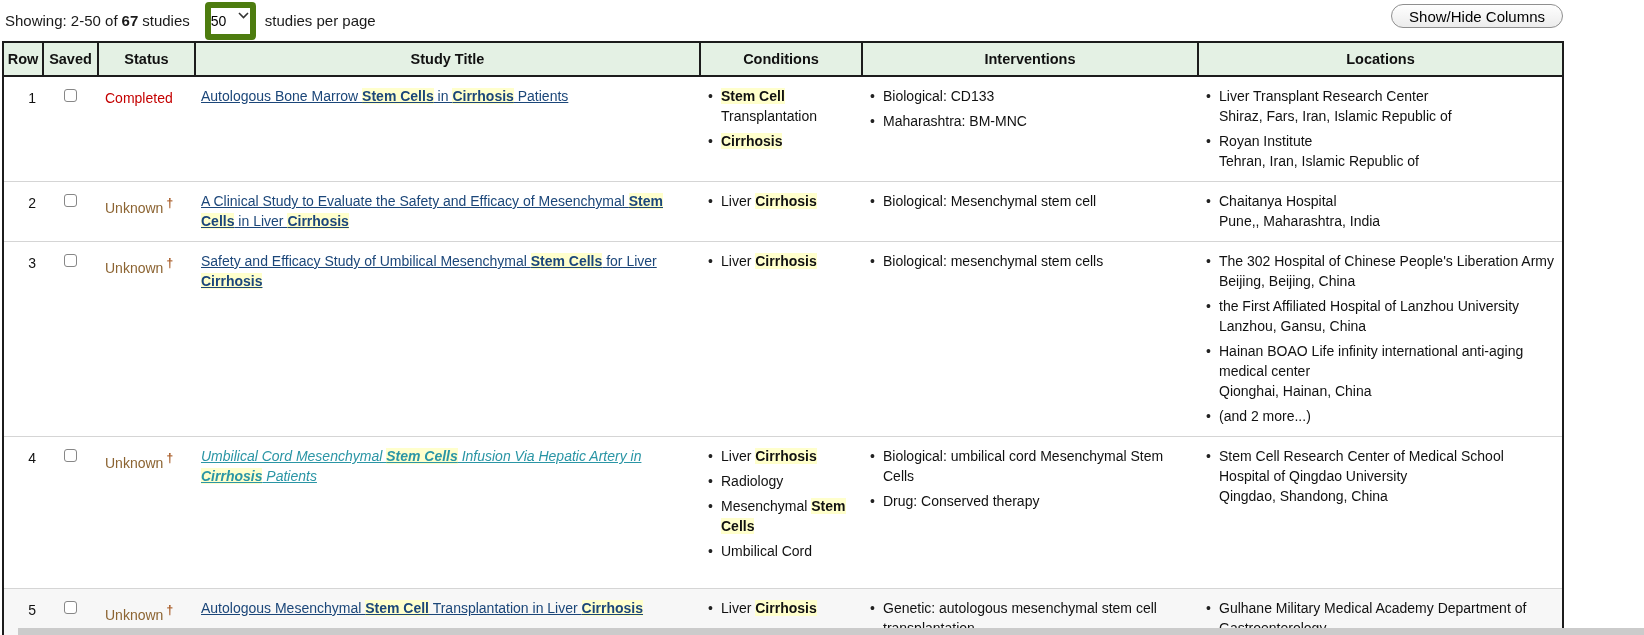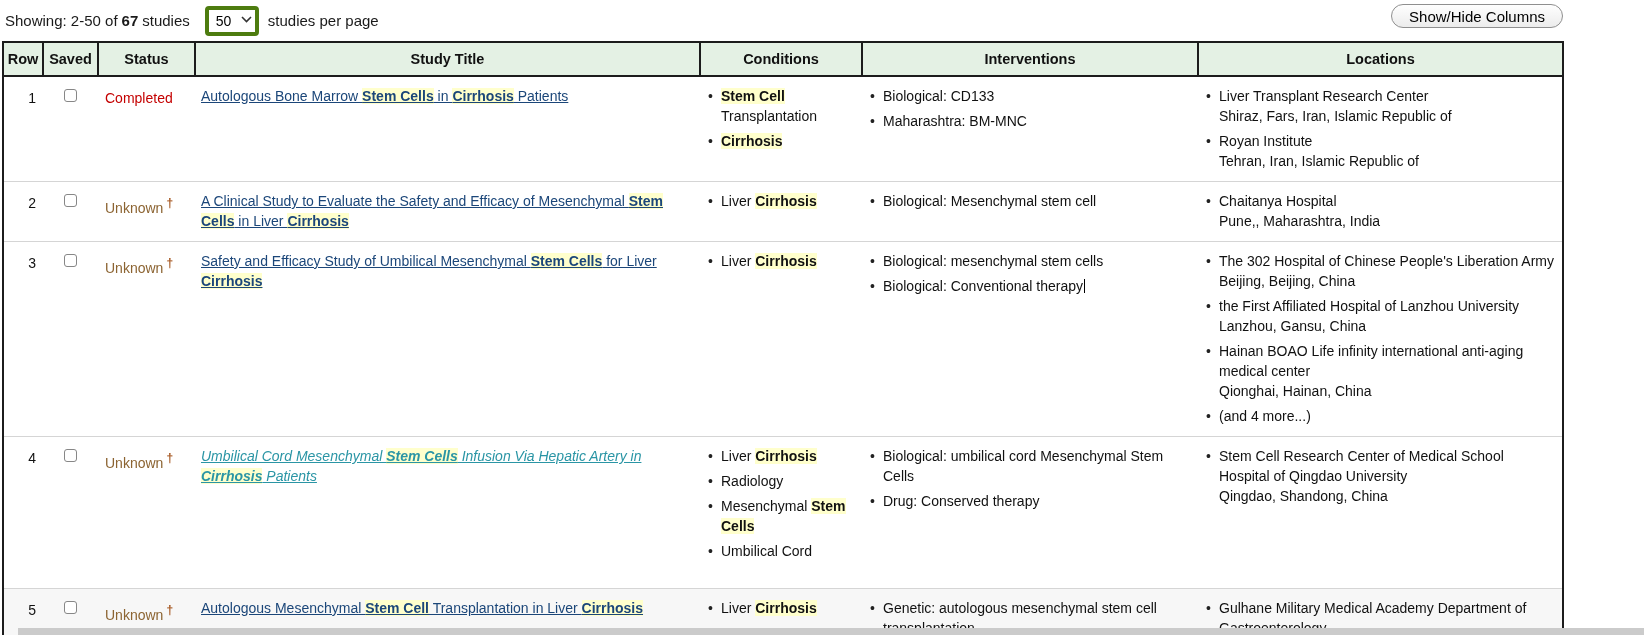--- a/index.html
+++ b/index.html
@@ -8,22 +8,22 @@
     width:1644px;height:635px;position:relative;overflow:hidden;
     background:#fff;color:#111;
     font-family:"Liberation Sans",sans-serif;font-size:14px;
   }
   
   .toolbar{display:flex;align-items:center;height:41px;padding-left:5px;font-size:15px;color:#1a1a1a}
   .showing b{font-weight:bold;margin:13px 4px}
   .select-wrap{position:relative;display:inline-block;margin-left:15px;margin-right:9px}
   select{
     appearance:none;-webkit-appearance:none;font:inherit;font-size:14px;
-    padding:2px 23px 2px 7px;border:4px solid #4d7c0f;border-radius:4px;
-    background:#fff;height:30px;color:#000;
+    padding:2px 23px 2px 0;border:6px solid #4d7c0f;border-radius:4px;
+    background:#fff;height:38px;color:#000;
   }
   .chev{position:absolute;right:7px;top:10px;pointer-events:none}
   .showhide{
     position:absolute;top:4px;right:81px;height:24px;padding:0 17px;
     font:inherit;font-size:15px;color:#000;cursor:pointer;
     background:linear-gradient(#fefefe,#ececec);
     border:1px solid #8f8f8f;border-radius:16px;
   }
   
   .table{margin-left:2px;width:1562px;border:2px solid var(--border,#1c1c1c);border-bottom:none}
@@ -138,39 +138,38 @@
         <div class="cell c-status"><span style="color: rgb(140, 100, 50);">Unknown</span><sup class="dagger">†</sup></div>
         <div class="cell c-title"><a class="tlink" href="#" style="color: rgb(27, 70, 121);">Safety and Efficacy Study of Umbilical Mesenchymal <span class="hl">Stem Cells</span> for Liver <span class="hl">Cirrhosis</span></a></div>
         <div class="cell c-cond">
           <ul class="blist">
             <li>Liver <span class="hl">Cirrhosis</span></li>
           </ul>
         </div>
         <div class="cell c-int">
           <ul class="blist">
             <li>Biological: mesenchymal stem cells</li>
-            <li>Biological: Conventional therapy<span class="caret"></span></li>
           </ul>
         </div>
         <div class="cell c-loc">
           <ul class="blist">
             <li>
               <div class="facility">The 302 Hospital of Chinese People's Liberation Army</div>
               <div class="city">Beijing, Beijing, China</div>
             </li>
             <li>
               <div class="facility">the First Affiliated Hospital of Lanzhou University</div>
               <div class="city">Lanzhou, Gansu, China</div>
             </li>
             <li>
               <div class="facility">Hainan BOAO Life infinity international anti-aging medical center</div>
               <div class="city">Qionghai, Hainan, China</div>
             </li>
             <li>
-              <div class="facility">(and 4 more...)</div>
+              <div class="facility">(and 2 more...)</div>
             </li>
           </ul>
         </div>
       </div>
       <div class="grid trow r3">
         <div class="cell c-num">4</div>
         <div class="cell c-saved"><input class="cbox" type="checkbox" style=""></div>
         <div class="cell c-status"><span style="color: rgb(140, 100, 50);">Unknown</span><sup class="dagger">†</sup></div>
         <div class="cell c-title"><a class="tlink" href="#" style="color: rgb(42, 149, 165); font-style: italic;">Umbilical Cord Mesenchymal <span class="hl">Stem Cells</span> Infusion Via Hepatic Artery in <span class="hl">Cirrhosis</span> Patients</a></div>
         <div class="cell c-cond">

